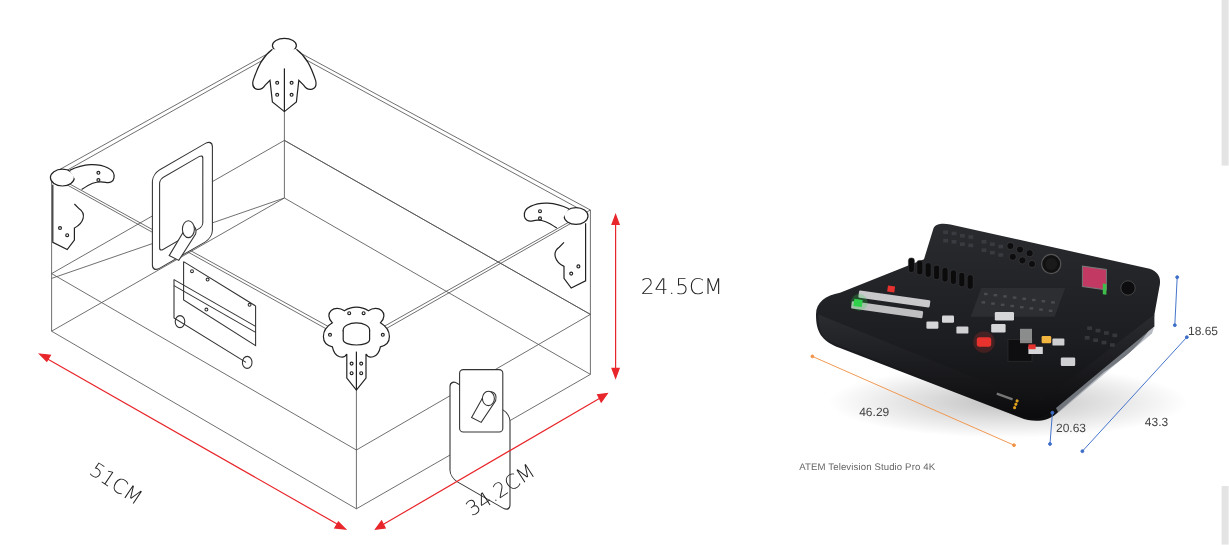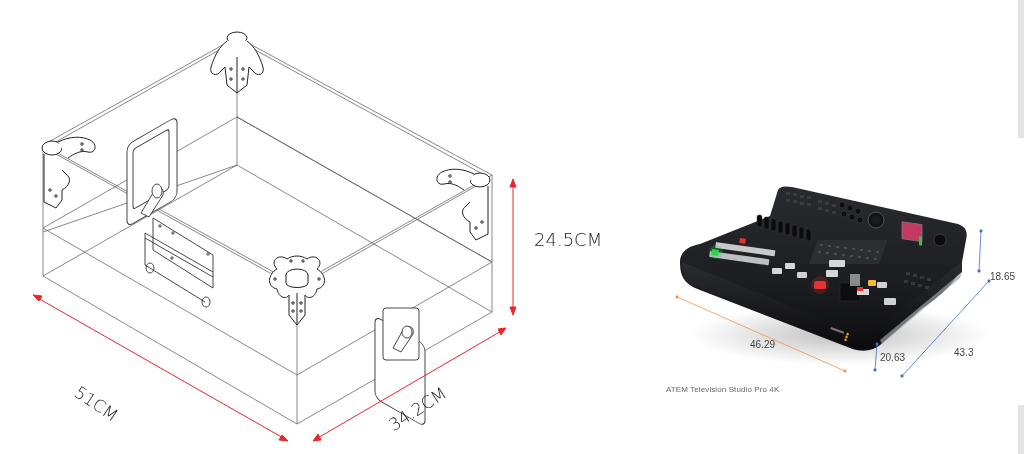--- a/index.html
+++ b/index.html
@@ -4,21 +4,21 @@
 <style>
   html, body { margin:0; padding:0; background:#ffffff; }
   body { width:1024px; height:454px; position:relative; overflow:hidden; font-family:"Liberation Sans", sans-serif; }
   .stage { position:absolute; left:0; top:0; width:1024px; height:454px; }
   svg { position:absolute; left:0; top:0; }
   .dim-label { position:absolute; color:#222; font-family:"DejaVu Sans", sans-serif; white-space:nowrap; }
   .case-w { left:82px; top:382px; font-size:17px; transform:rotate(34deg); transform-origin:left top; font-weight:300; }
   .case-d { left:385px; top:418px; font-size:17px; transform:rotate(-33deg); transform-origin:left top; font-weight:300; }
   .case-h { left:534px; top:229px; font-size:18px; font-weight:300; }
   .sw-label { position:absolute; color:#444; font-size:10px; font-family:"Liberation Sans", sans-serif; }
-  .sw-w { left:750px; top:339px;text-align:right; }
+  .sw-w { left:716px; top:339px;text-align:right; }
   .sw-d { left:954px; top:347px; }
   .sw-h { left:990px; top:251px;margin-top:20px; }
   .sw-f { left:880px; top:352px; }
   .caption { position:absolute; left:666px; top:375px; font-size:8px; color:#666; letter-spacing:0.1px;margin-top:10px; }
   .edge-strip { position:absolute; left:1018px; width:6px; background:#e4e4e4; }
 </style>
 </head>
 <body>
 
 <div class="stage">

